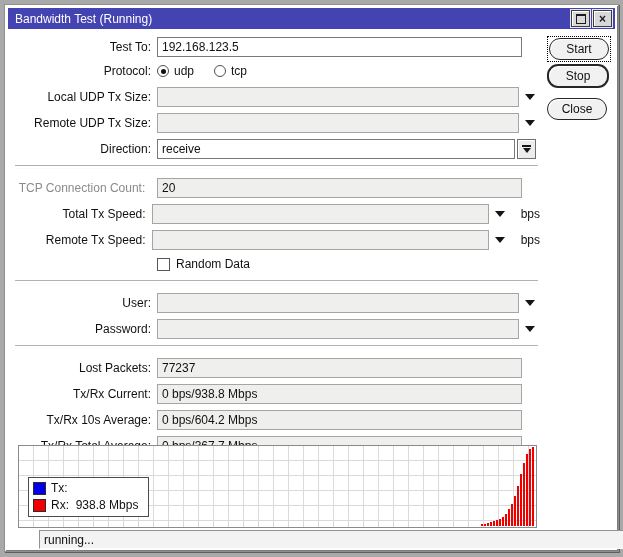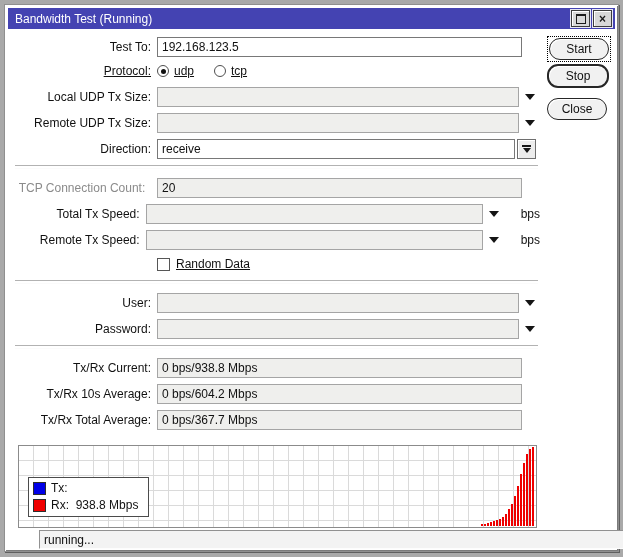--- a/index.html
+++ b/index.html
@@ -13,39 +13,39 @@
   .titlebar .title{flex:1;}
   .winbtns{display:flex;gap:3px;margin-right:3px;}
   .winbtn{width:17px;height:15px;background:#d8d8d8;border:1px solid #3c3c3c;
           box-shadow:inset 1px 1px 0 #fff, 0 0 0 1px #e9e9f5;
           display:flex;align-items:center;justify-content:center;color:#1b1b1b;cursor:default;}
   .maxglyph{width:8px;height:7px;border:1px solid #1b1b1b;border-top-width:2px;background:#d8d8d8;}
   .closeglyph{font-weight:bold;font-size:12px;line-height:10px;}
 
   .form{position:absolute;left:8px;top:32px;width:527px;}
   .row{display:flex;align-items:center;height:20px;margin-bottom:6px;}
-  .row.short{height:16px;margin-bottom:8px;text-decoration:underline;}
+  .row.short{height:16px;margin-bottom:8px;}
   .lbl{width:138px;text-align:right;padding-right:6px;white-space:nowrap;}
   .lbl.disabled{color:#8b8b8b;text-align:center;}
   .fld{flex:1;display:flex;align-items:center;}
   .txt{height:20px;border:1px solid #787878;background:#fff;color:#111;
        font-family:"Liberation Sans",sans-serif;font-size:12px;padding:0 4px;box-sizing:border-box;}
   .ro{background:#efefed;border-color:#a5a5a5;}
   .w-full{width:365px;}
   .w-combo{width:362px;}
   .w-dir{width:358px;}
   .w-speed{width:337px;}
   .arr{width:0;height:0;border-left:5px solid transparent;border-right:5px solid transparent;
        border-top:6px solid #151515;margin-left:6px;}
   .dirbtn{width:19px;height:20px;margin-left:2px;border:1px solid #6e6e6e;background:#ececec;
           box-shadow:inset 1px 1px 0 #fff;display:flex;flex-direction:column;align-items:center;
           justify-content:center;gap:1px;box-sizing:border-box;cursor:default;}
   .dirbar{width:9px;height:2px;background:#151515;}
   .dirbtn .arr{margin-left:0;border-left-width:4px;border-right-width:4px;border-top-width:5px;}
-  .unit{margin-left:22px;}
+  .unit{margin-left:16px;}
   .radio{width:12px;height:12px;border-radius:50%;border:1px solid #4f4f4f;background:#fff;
          display:inline-flex;align-items:center;justify-content:center;margin-right:5px;box-sizing:border-box;}
   .radio.on::after{content:'';width:5px;height:5px;background:#111;border-radius:50%;}
   .radio-opt{display:inline-flex;align-items:center;margin-right:20px;}
   .cb{width:13px;height:13px;border:1px solid #565656;background:#fff;margin-right:6px;box-sizing:border-box;}
   .sep{height:2px;border-top:1px solid #b2b2b2;border-bottom:1px solid #fbfbfb;
        margin:4px 0 9px 2px;width:523px;}
 
   .btns{position:absolute;left:542px;top:31px;width:64px;}
   .btn{display:block;width:60px;height:22px;background:#f1f1f1;border:1px solid #262626;
@@ -186,20 +186,26 @@
       <div class="row">
         <span class="lbl">Password:</span>
         <span class="fld">
           <input class="txt ro w-combo" value="" style="">
           <span class="arr"></span>
         </span>
       </div>
 
       <div class="sep"></div>
 
+      <div class="row">
+        <span class="lbl">Lost Packets:</span>
+        <span class="fld">
+            <input class="txt ro w-full" readonly="" value="77237" style="">
+          </span>
+      </div>
 
       <div class="row">
         <span class="lbl">Tx/Rx Current:</span>
         <span class="fld">
             <input class="txt ro w-full" readonly="" value="0 bps/938.8 Mbps" style="">
           </span>
       </div>
 
       <div class="row">
         <span class="lbl">Tx/Rx 10s Average:</span>

